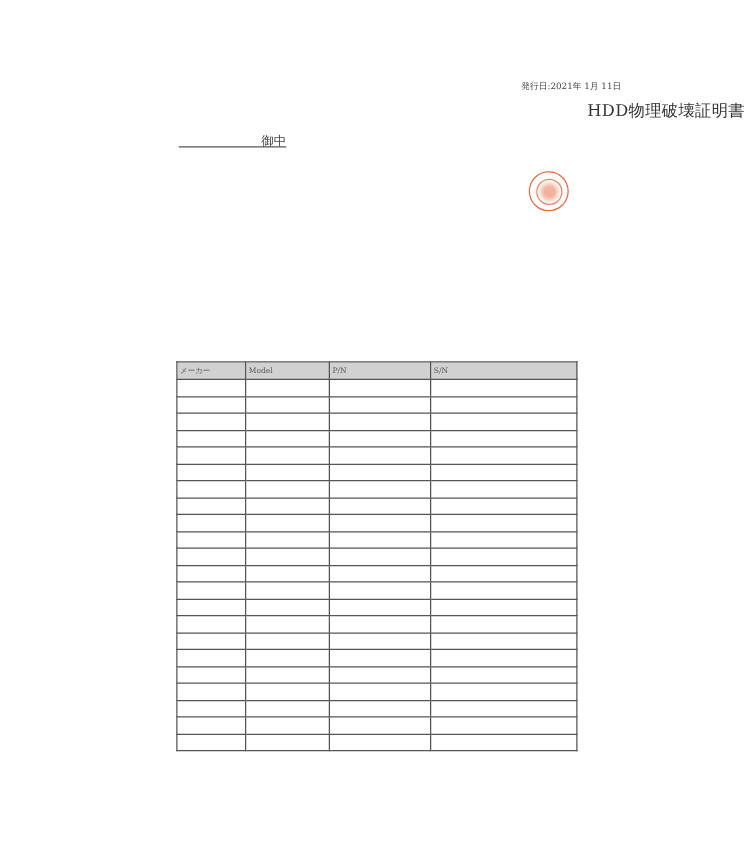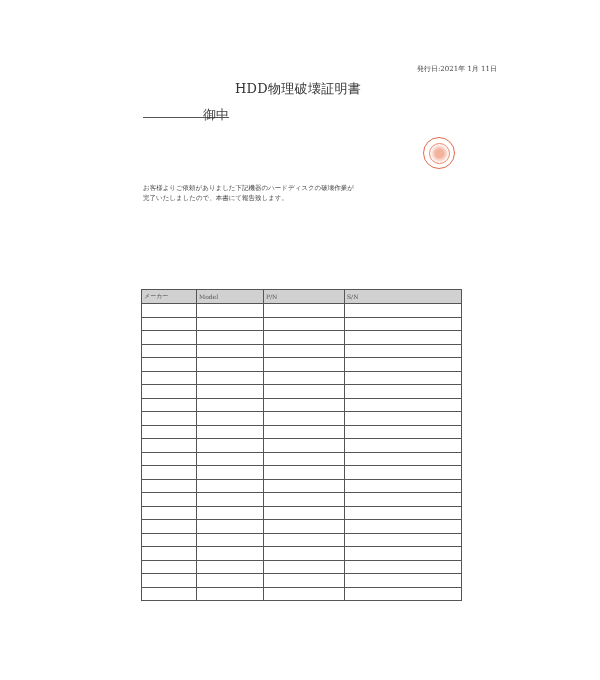--- a/index.html
+++ b/index.html
@@ -1,22 +1,22 @@
 <!DOCTYPE html>
 <html><head>
 <meta charset="utf-8">
 <style>
   html, body { margin:0; padding:0; background:#ffffff; }
   body { width:600px; height:680px; position:relative; overflow:hidden;
          font-family:"DejaVu Serif", "Liberation Serif", serif; color:#333; }
   .page { position:absolute; left:0; top:0; width:600px; height:680px; background:#fff; }
   .issue-date { position:absolute; left:380px; top:64px; font-size:7px; color:#444; white-space:nowrap;margin-left:37px; }
-  .title { position:absolute; left:0; width:596px; top:80px; text-align:center; font-size:13px; color:#333; letter-spacing:0.3px; }
+  .title { position:absolute; left:0; width:596px; top:80px; text-align:right; font-size:13px; color:#333; letter-spacing:0.3px; }
   .addressee { position:absolute; left:143px; top:107px; width:86px; height:10px; border-bottom:1px solid #555; }
-  .addressee span { position:absolute; right:0; top:-1px; font-size:13px; color:#444; }
+  .addressee span { position:absolute; right:0; top:-1px; font-size:10px; color:#444; }
   .company { position:absolute; left:293px; top:128px; font-size:6.5px; line-height:10px; color:#444; white-space:nowrap; }
   .seal { position:absolute; left:423px; top:137px; width:32px; height:32px; border-radius:50%;
           border:1.5px solid #e46a4a; box-sizing:border-box; }
   .seal::after { content:""; position:absolute; left:5px; top:5px; width:19px; height:19px; border-radius:50%;
           border:1px solid #e8866a; background:radial-gradient(circle,#f3b29d 0,#f3b29d 30%,#fff 70%); }
   .message { position:absolute; left:143px; top:183px; font-size:6.5px; line-height:10px; color:#444; white-space:nowrap; }
   .work-info { position:absolute; left:143px; top:220px; font-size:6.5px; line-height:9.5px; color:#444; white-space:nowrap; }
   table.hdd { position:absolute; left:141px; top:289px; width:320px; border-collapse:collapse; table-layout:fixed; }
   table.hdd th, table.hdd td { border:1px solid #555; padding:0 2px; height:13.5px; font-weight:normal;
           font-size:6px; text-align:left; color:#555; box-sizing:border-box; }
@@ -31,24 +31,20 @@
   <div class="issue-date">発行日:2021年 1月 11日</div>
   <div class="title">HDD物理破壊証明書</div>
 
   <div class="addressee">
     <span>御中</span>
   </div>
 
 
   <div class="seal"></div>
 
-  <div class="message">
-    <div>お客様よりご依頼がありました下記機器のハードディスクの破壊作業が</div>
-    <div>完了いたしましたので、本書にて報告致します。</div>
-  </div>
 
 
   <table class="hdd">
     <colgroup>
         <col class="c1">
         <col class="c2">
         <col class="c3">
         <col class="c4">
       </colgroup>
     <thead>

